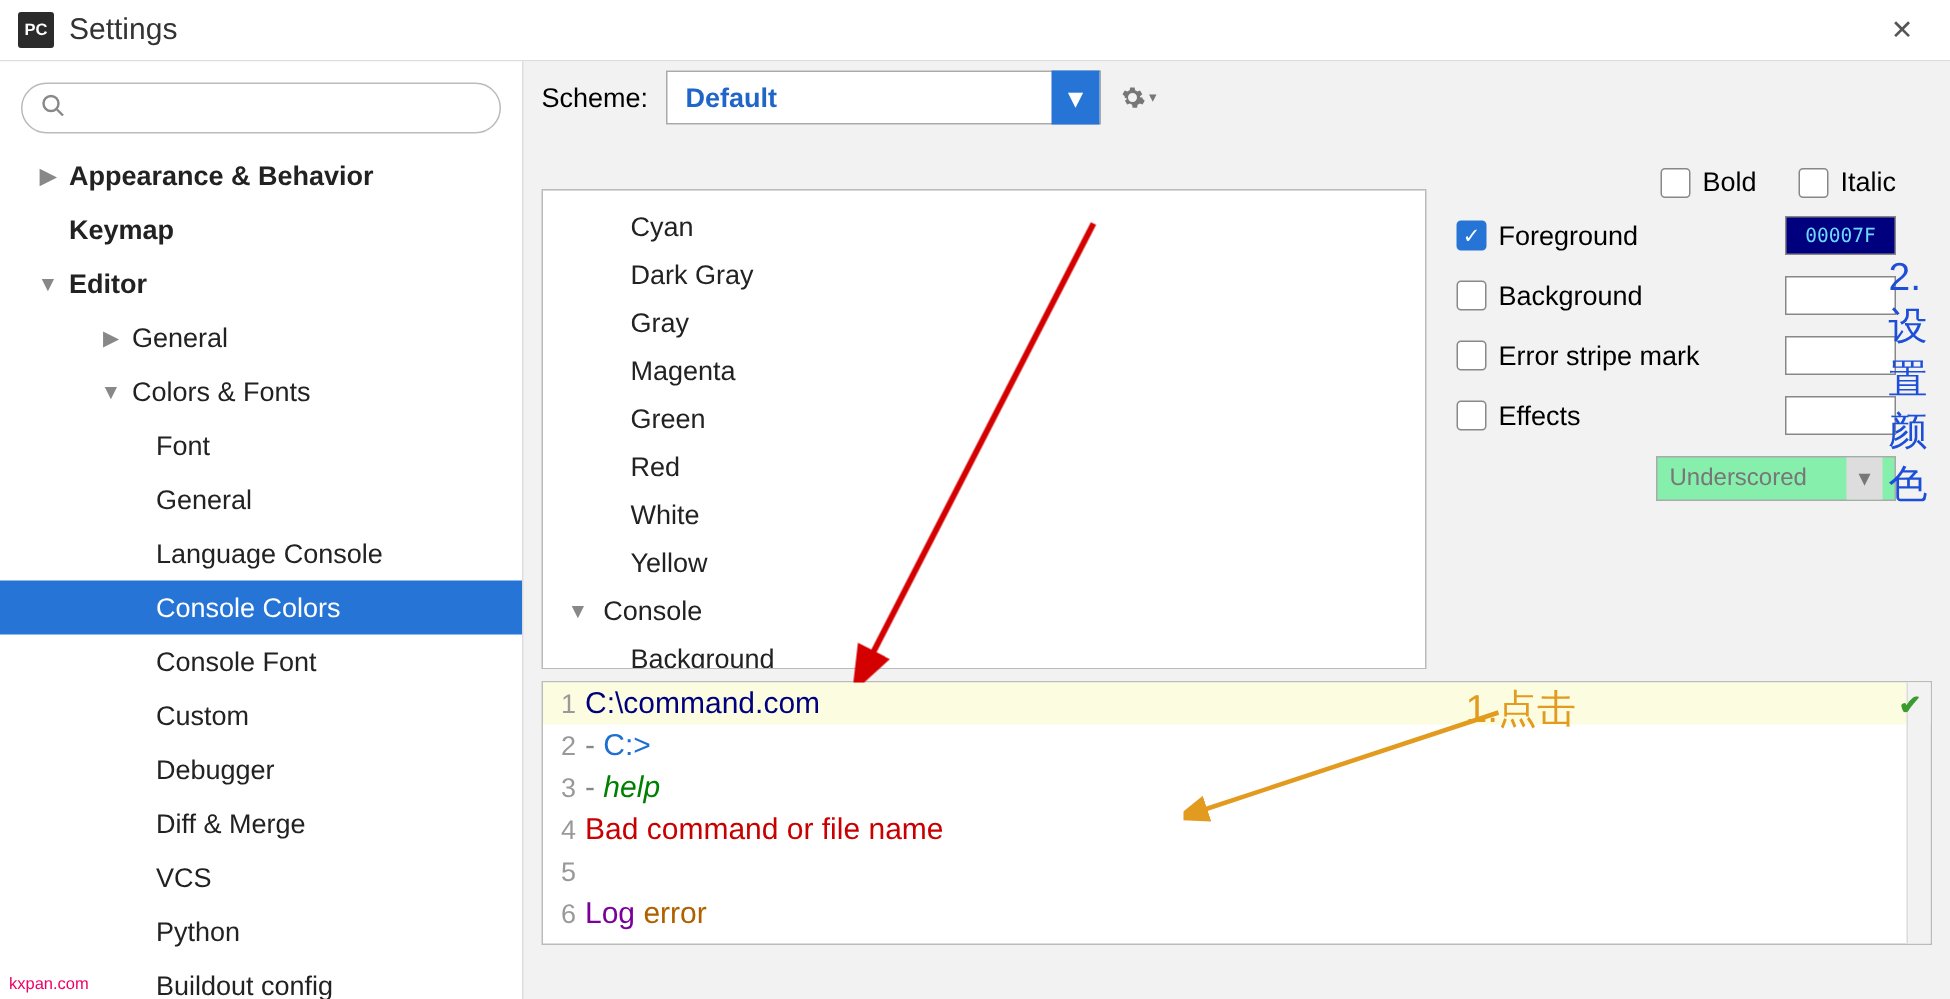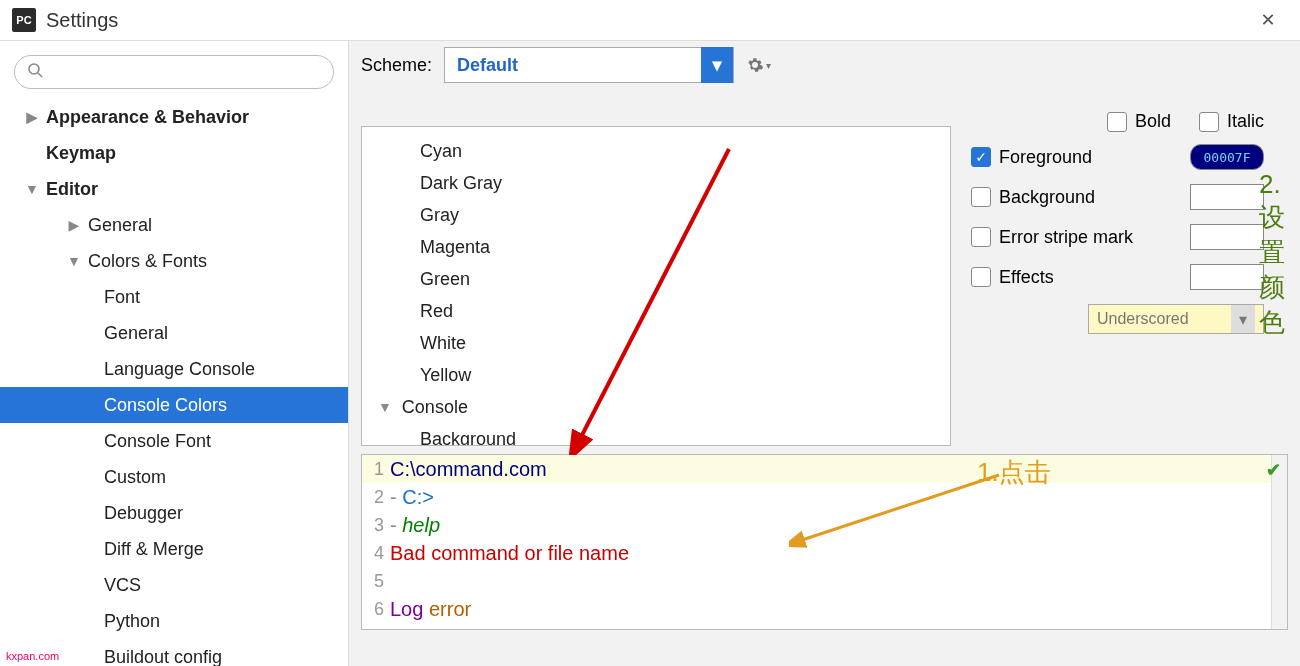--- a/index.html
+++ b/index.html
@@ -48,40 +48,40 @@
 .color-list .row.group { padding-left:16px; font-weight:normal;}
 .color-list .row.group .chev { margin-right:10px; color:#888; font-size:14px;}
 
 .props { flex:1; padding-top:14px; }
 .props-row1 { display:flex; justify-content:flex-end; gap:28px; padding-right:24px; margin-bottom:12px;}
 .check { display:flex; align-items:center; gap:8px; font-size:18px; cursor:pointer;}
 .check .box { width:20px; height:20px; border:1px solid #888; border-radius:3px; display:flex; align-items:center; justify-content:center; background:#fff;}
 .check .box.on { background:#2675d6; border-color:#2675d6; color:#fff; font-size:14px;}
 .prop-line { display:flex; align-items:center; margin-bottom:14px; padding-right:24px;}
 .prop-line .swatch { width:74px; height:26px; border:1px solid #888; margin-left:auto; background:#fff;}
-.prop-line .swatch.fg { background:#00007F; color:#6bd8ff; font-family:monospace; font-size:13px; display:flex; align-items:center; justify-content:center;border-radius:11px;}
-.effects-select { width:176px; height:30px; border:1px solid #aaa; background:#fef9c3; color:#777; display:flex; align-items:center; padding:0 8px; margin-left:auto; margin-right:24px; font-size:16px;}
+.prop-line .swatch.fg { background:#00007F; color:#6bd8ff; font-family:monospace; font-size:13px; display:flex; align-items:center; justify-content:center;}
+.effects-select { width:160px; height:30px; border:1px solid #aaa; background:#86efac; color:#777; display:flex; align-items:center; padding:0 8px; margin-left:auto; margin-right:24px; font-size:16px;}
 .effects-select .arr { margin-left:auto; width:24px; height:28px; background:#ddd; display:flex; align-items:center; justify-content:center;}
 
 .preview { margin:8px 12px 0 12px; background:#fff; border:1px solid #bbb; height:176px; position:relative; }
 .preview .line { display:flex; font-family: "Courier New", monospace; font-size:20px; height:28px; align-items:center;}
 .preview .line.hl { background:#fcfde0; }
 .preview .ln { width:28px; text-align:right; color:#999; padding-right:6px; font-size:18px;}
 .preview .txt { padding-left:0px; white-space:pre;}
 .c-navy { color:#00007F; }
 .c-gray { color:#888; }
 .c-blue { color:#1e6fd0; }
 .c-green { color:#008000; font-style:italic;}
 .c-red { color:#c80000; }
 .c-purple { color:#7b0099; }
 .c-orange { color:#b06000; }
 .preview .tick { position:absolute; right:6px; top:4px; color:#3a9b2e; font-size:18px; font-weight:bold;}
 .preview .scroll { position:absolute; right:0; top:0; bottom:0; width:16px; background:#f2f2f2; border-left:1px solid #ddd;}
 
-.annot { position:absolute; pointer-events:none; color:#4d7c0f; font-size:26px; }
+.annot { position:absolute; pointer-events:none; color:#1d4ed8; font-size:26px; }
 .annot.a2 { left:910px; top:128px; }
 .annot.a1 { left:628px; top:414px; color:#e29a1f; }
 
 svg.arrow-red { position:absolute; left:220px; top:104px; pointer-events:none;}
 svg.arrow-blue { position:absolute; left:950px; top:150px; pointer-events:none;}
 svg.arrow-orange { position:absolute; left:440px; top:420px; pointer-events:none;}
 
 .watermark { position:absolute; left:6px; bottom:4px; font-size:11px; color:#e06; }
 </style>
 </head>

